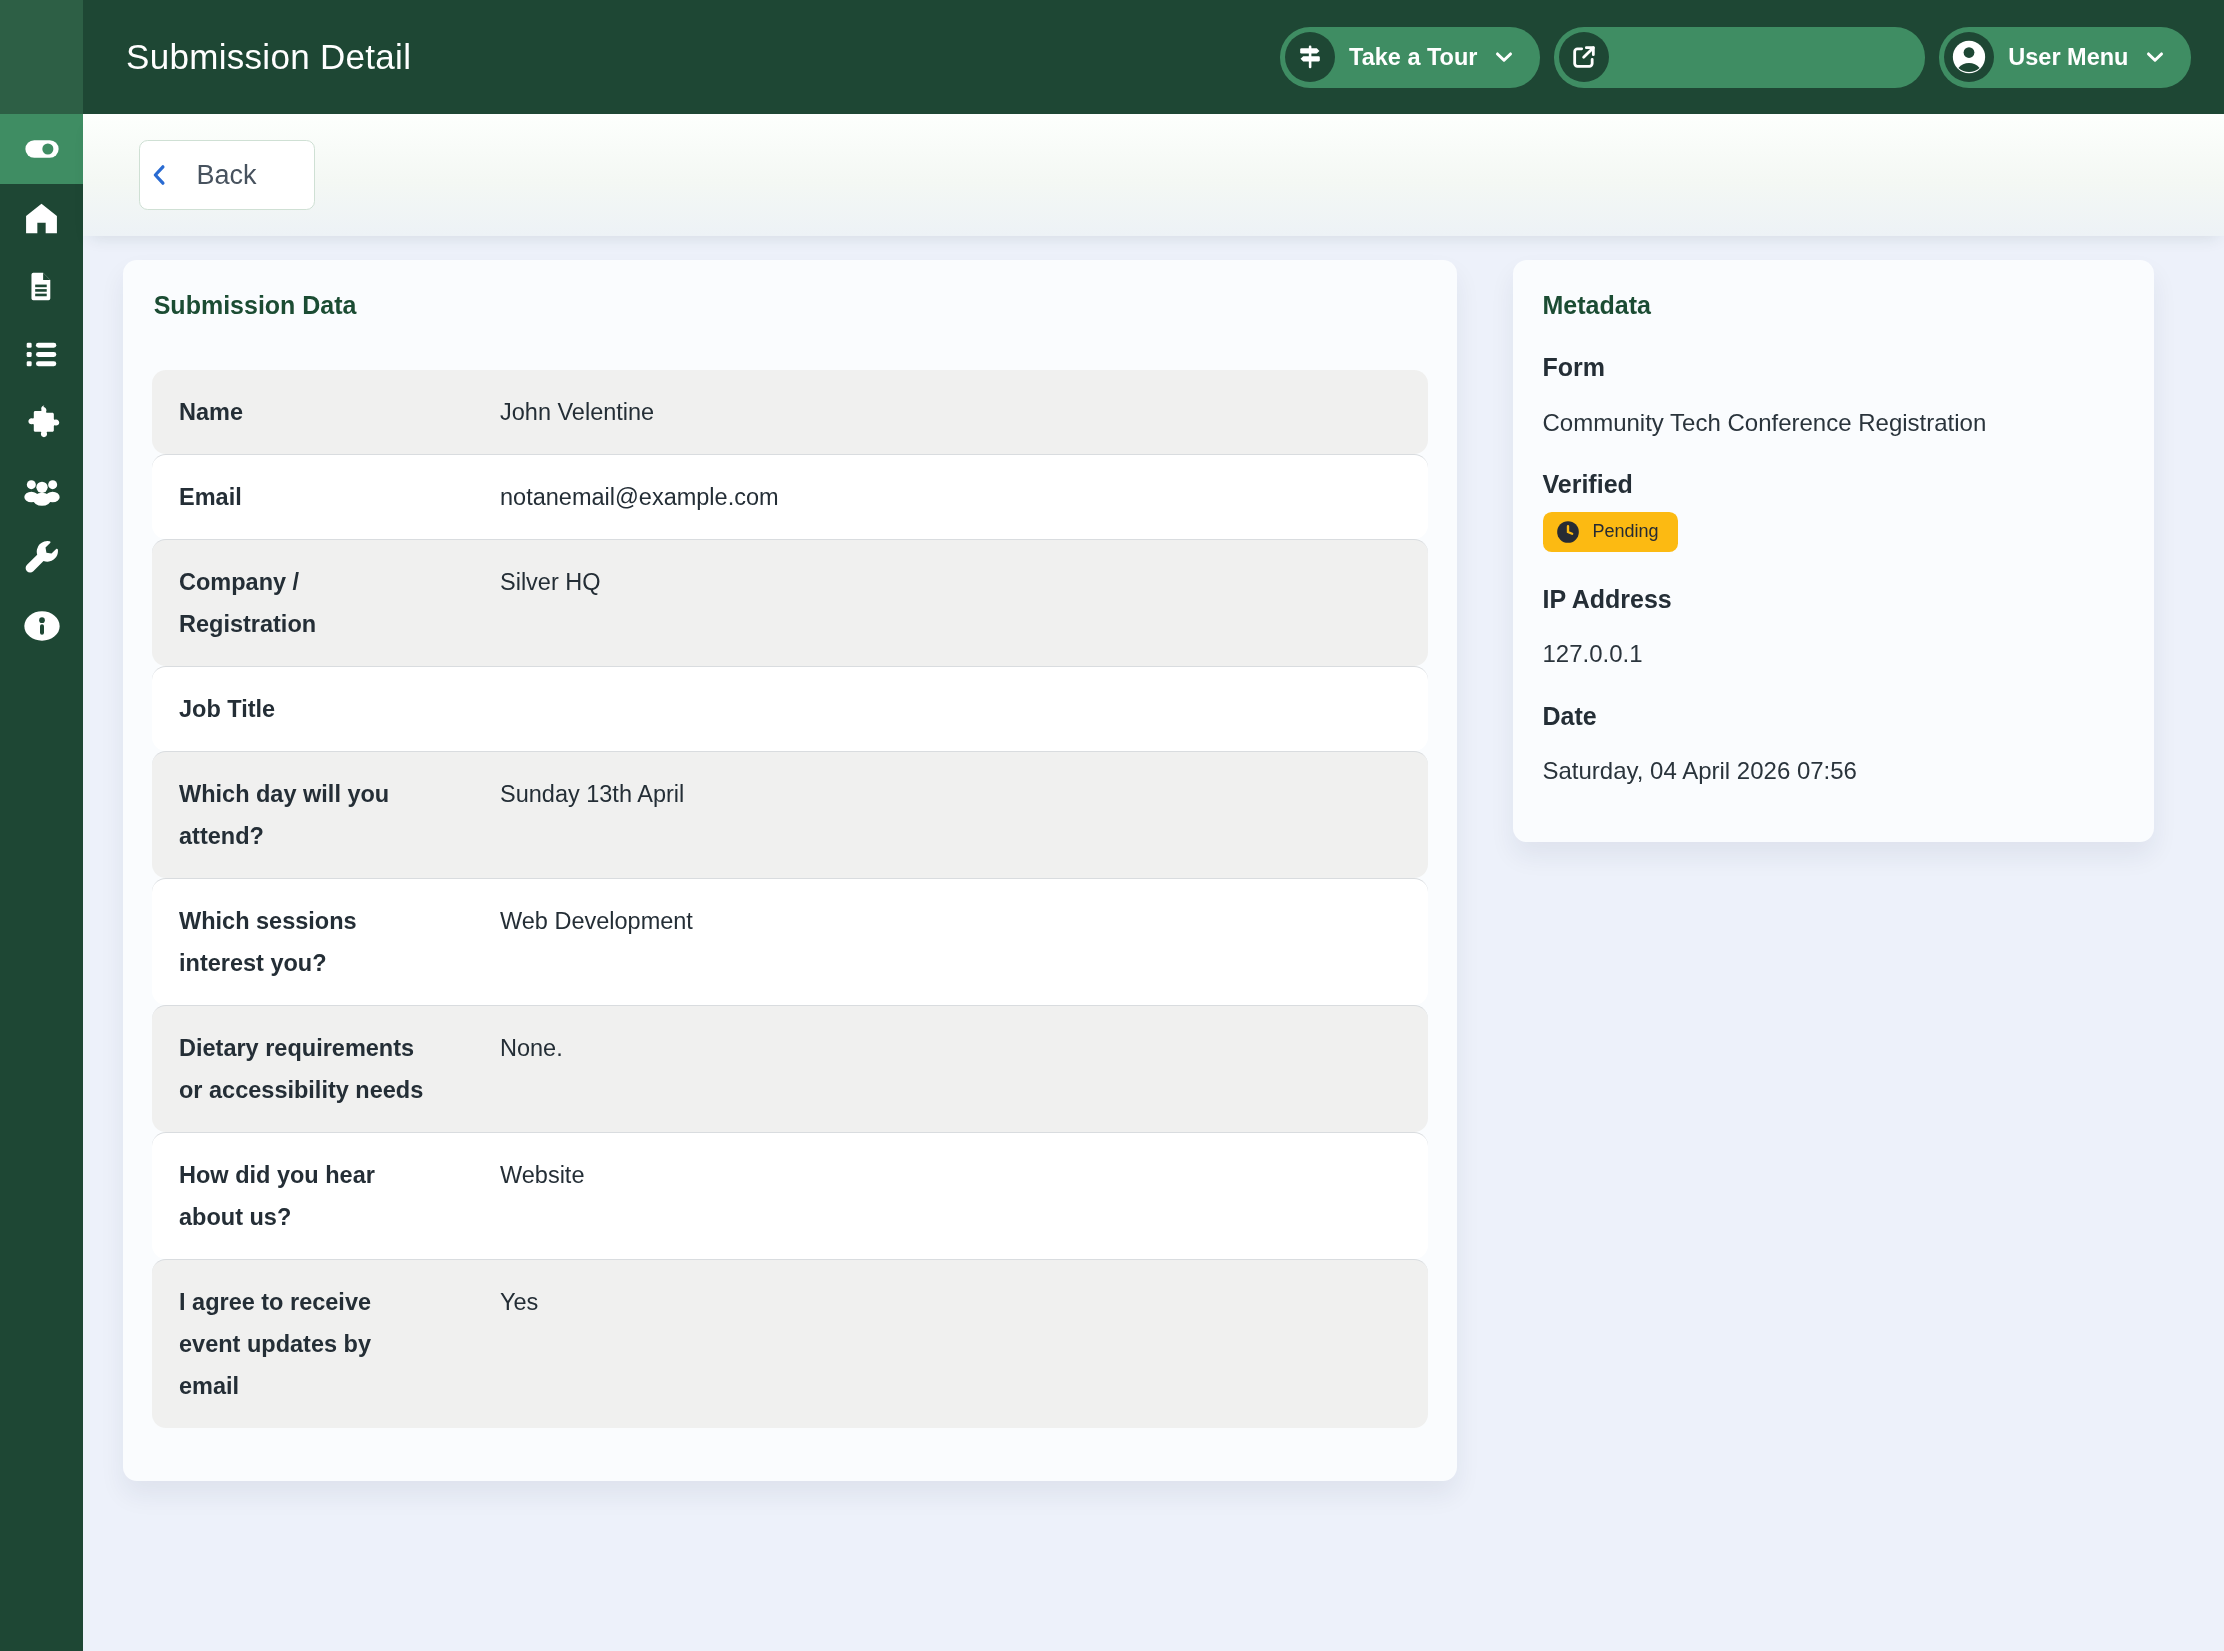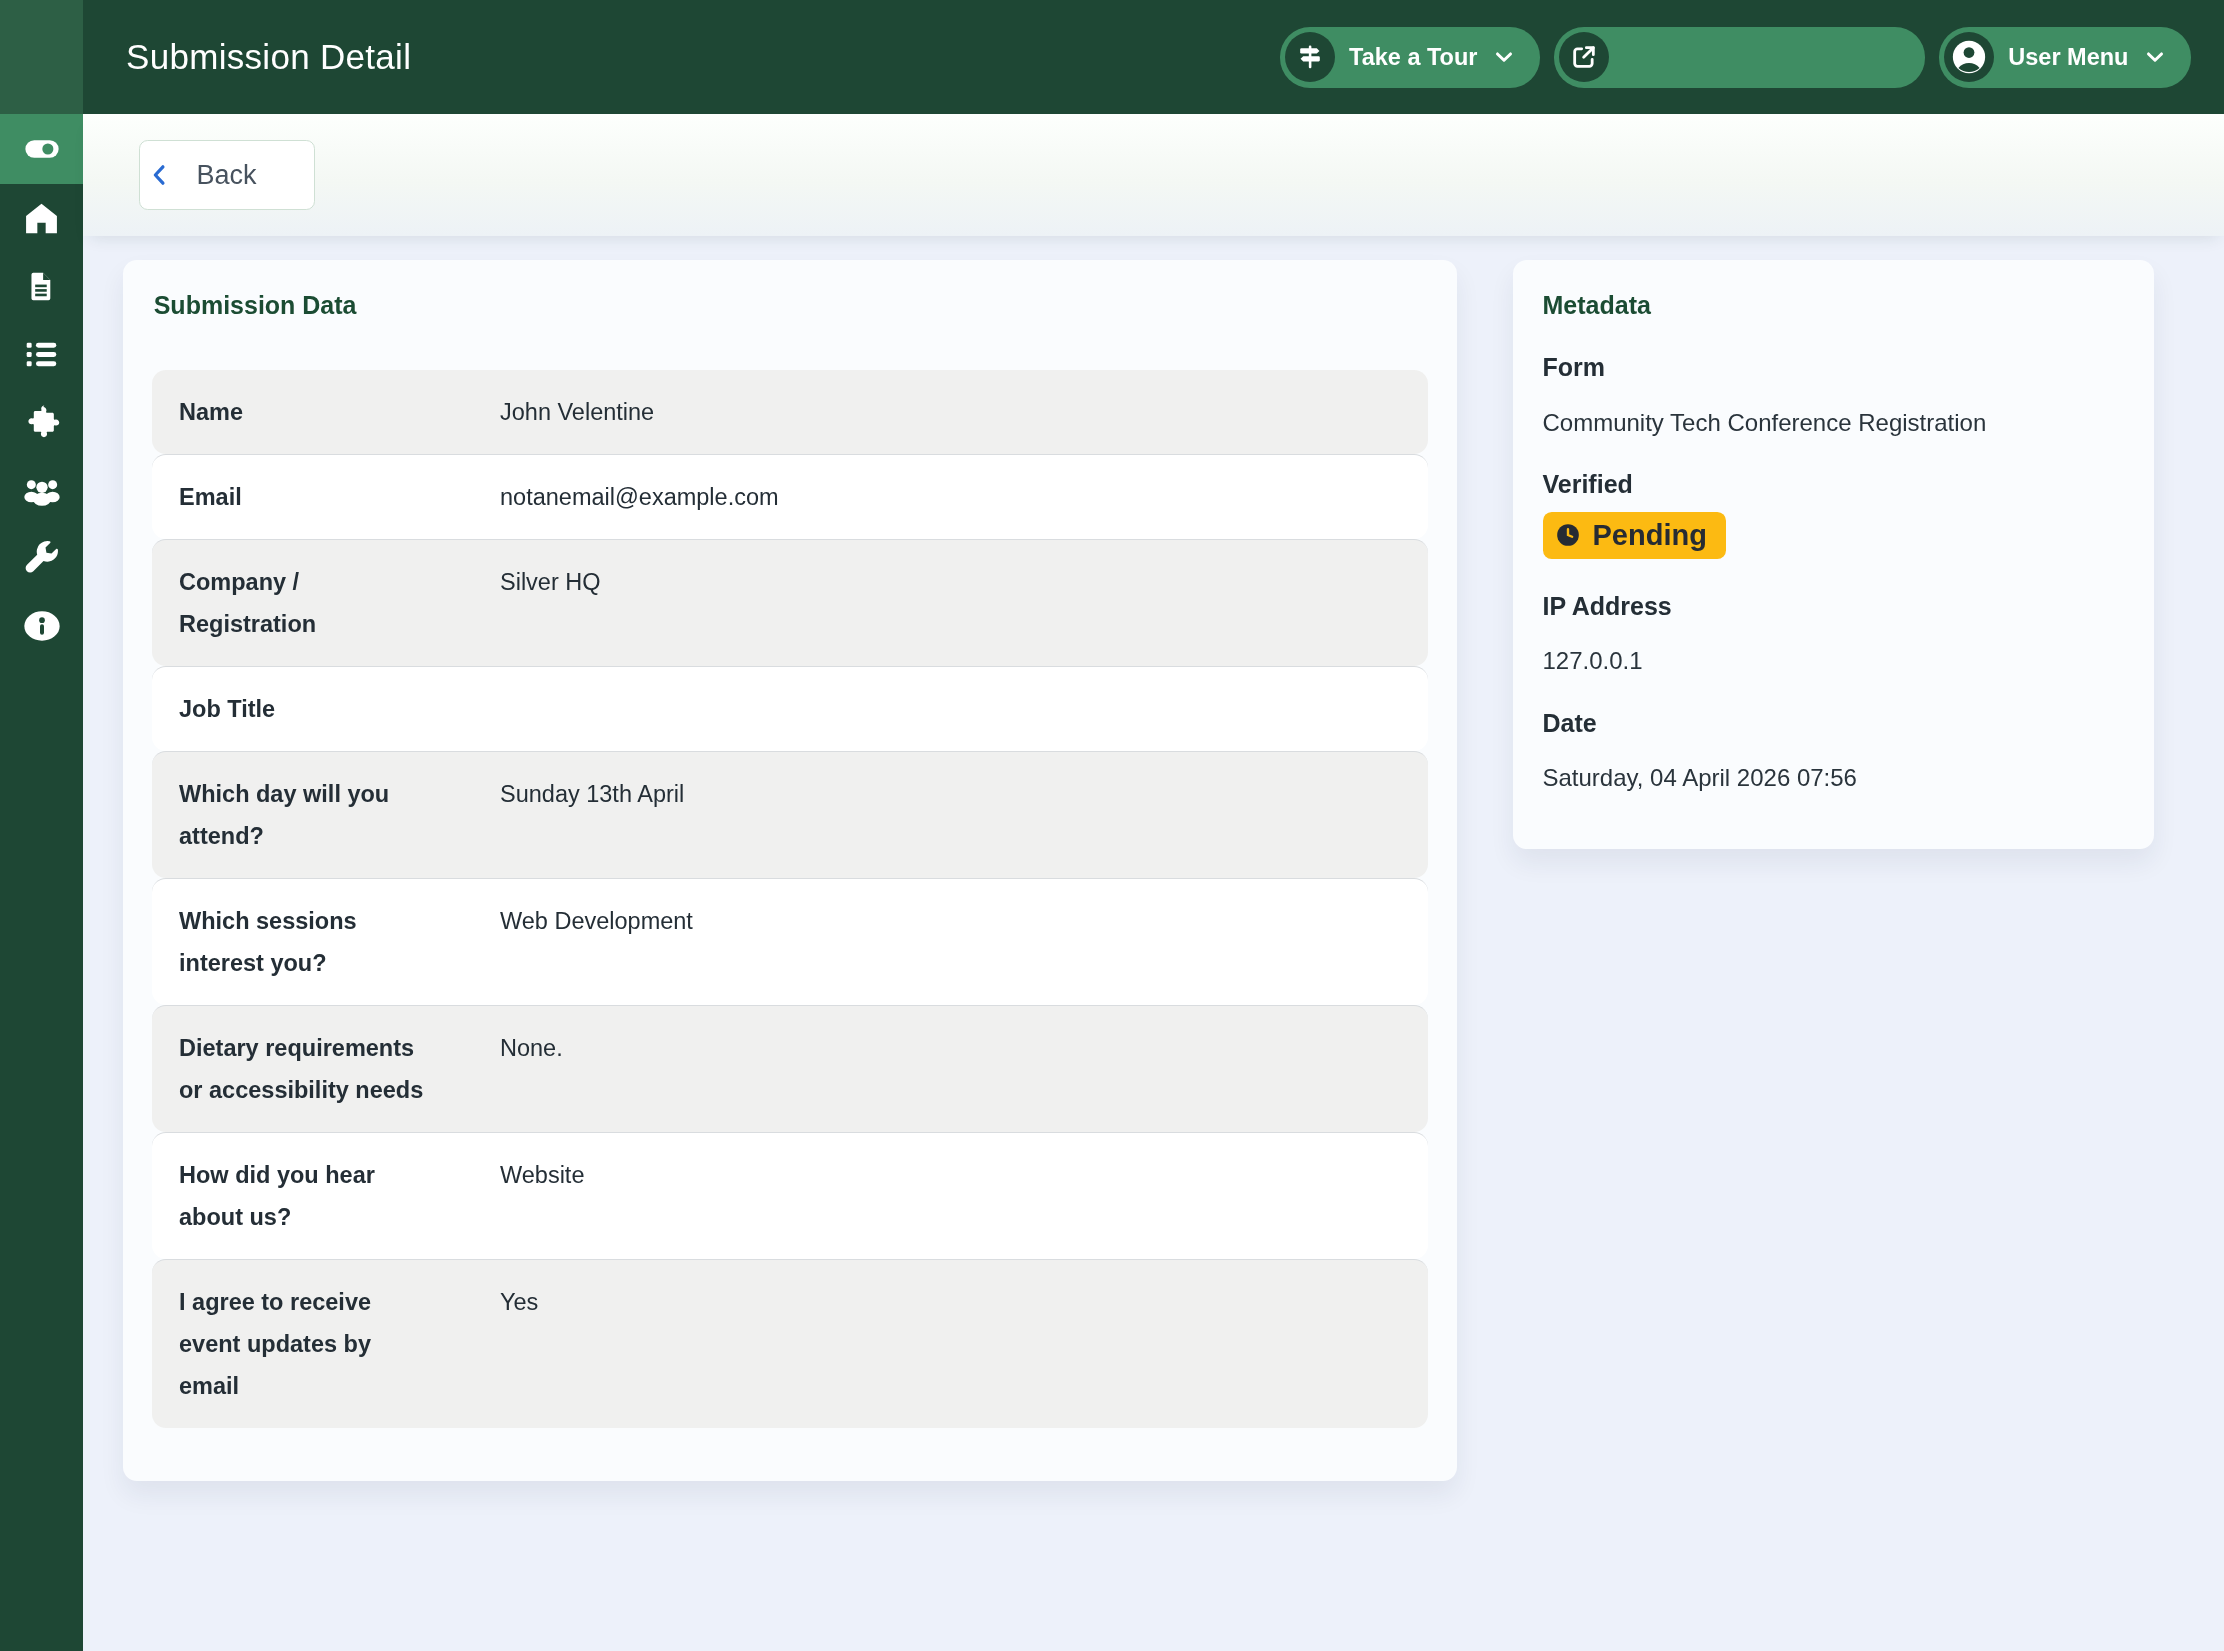--- a/index.html
+++ b/index.html
@@ -84,21 +84,21 @@
   .meta-card { width:641px; padding:26px 29.5px 56px 29.5px; }
   .meta-card .card-title { margin:5.2px 0 7px 0; }
   .meta-field { margin-top:33px; }
   .meta-label { font-size:25px; font-weight:700; color:#242e36; line-height:29.5px; }
   .meta-value { font-size:24px; font-weight:400; color:#2a343c; line-height:29.5px; margin-top:25px; }
   .badge {
     display:inline-flex; align-items:center; gap:12px;
     background:#fcba12; border-radius:8.7px; padding:7px 19px 7px 12px;
     margin-top:12px;
   }
-  .badge-text { font-size:29px; font-weight:700; color:#262b33; }
+  .badge-text { font-size:18px; font-weight:400; color:#262b33; }
 
   svg { display:block; }
 </style>
 </head>
 <body>
 
 <div class="app">
 
   <div class="corner"></div>
 

